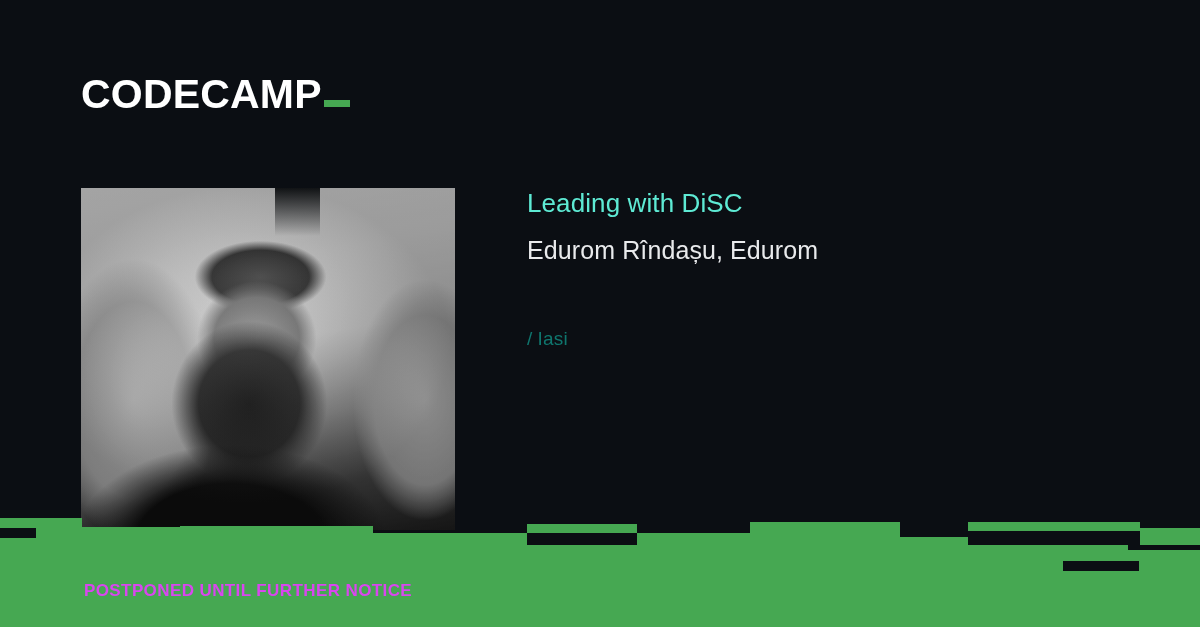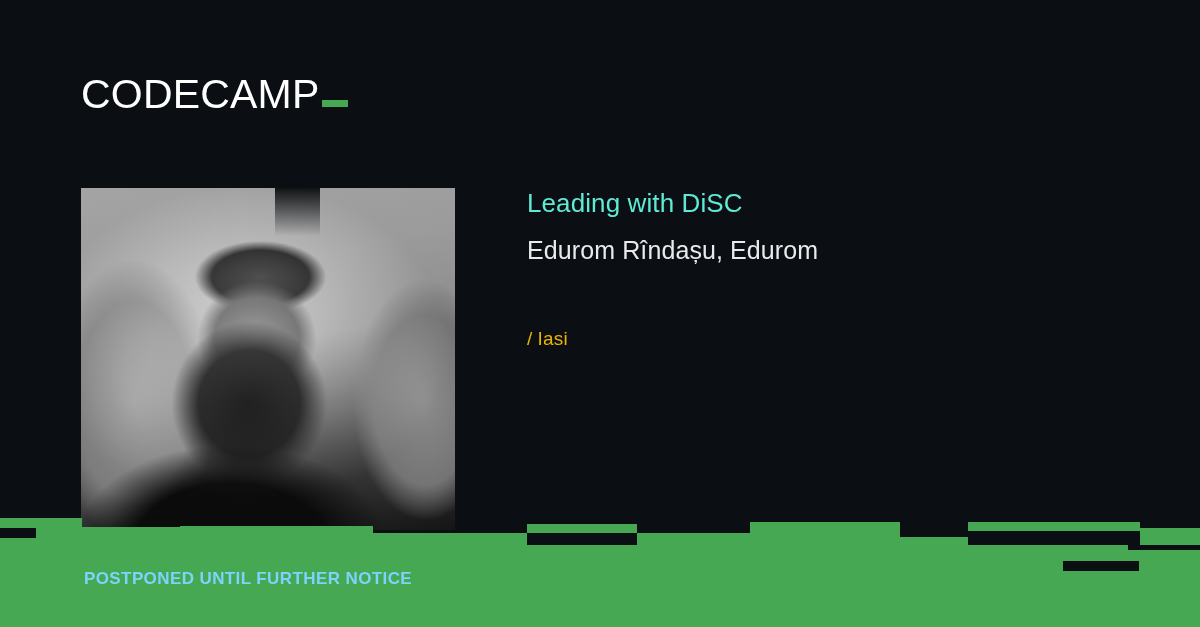--- a/index.html
+++ b/index.html
@@ -24,21 +24,21 @@
   .brand {
     position: absolute;
     left: 81px;
     top: 74px;
     display: flex;
     align-items: baseline;
     letter-spacing: -0.5px;
   }
   .brand-word {
     font-size: 41px;
-    font-weight: 400;
+    font-weight: 700;
     color: #ffffff;
     line-height: 1;
     letter-spacing: 0.2px;
   }
   .brand-underscore {
     display: inline-block;
     width: 26px;
     height: 7px;
     background: #46a852;
     margin: 0 3px 0 2px;
@@ -105,21 +105,21 @@
     font-size: 25px;
     font-weight: 400;
     color: #e9eaec;
     line-height: 1.2;
     margin: 16px 0 0 0;
     letter-spacing: 0.1px;
   }
   .session-location {
     font-size: 19px;
     font-weight: 400;
-    color: #eab308;
+    color: #0f766e;
     margin: 63px 0 0 0;
     letter-spacing: 0.2px;
   }
   .session-location .slash {
     margin-right: 5px;
   }
 
   
   .banner {
     position: absolute;
@@ -140,24 +140,24 @@
     position: absolute;
     background: #46a852;
   }
   .kblock {
     position: absolute;
     background: #0b0e13;
   }
   .banner-label {
     position: absolute;
     left: 84px;
-    bottom: 40px;
+    bottom: 28px;
     font-size: 17px;
     font-weight: 700;
-    color: #7dd3fc;
+    color: #d946ef;
     letter-spacing: 0.4px;
     line-height: 1;
   }
 </style>
 </head>
 <body>
 
 <div id="poster">
 
   <div class="brand">

